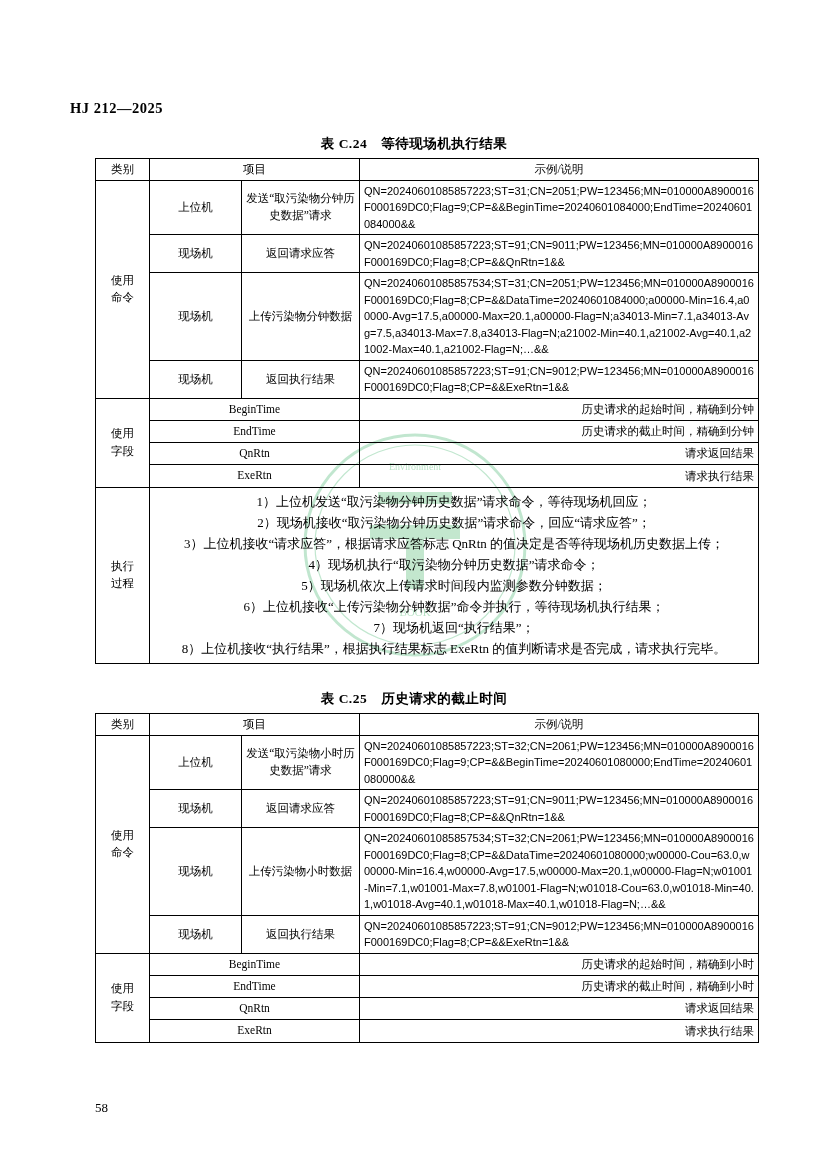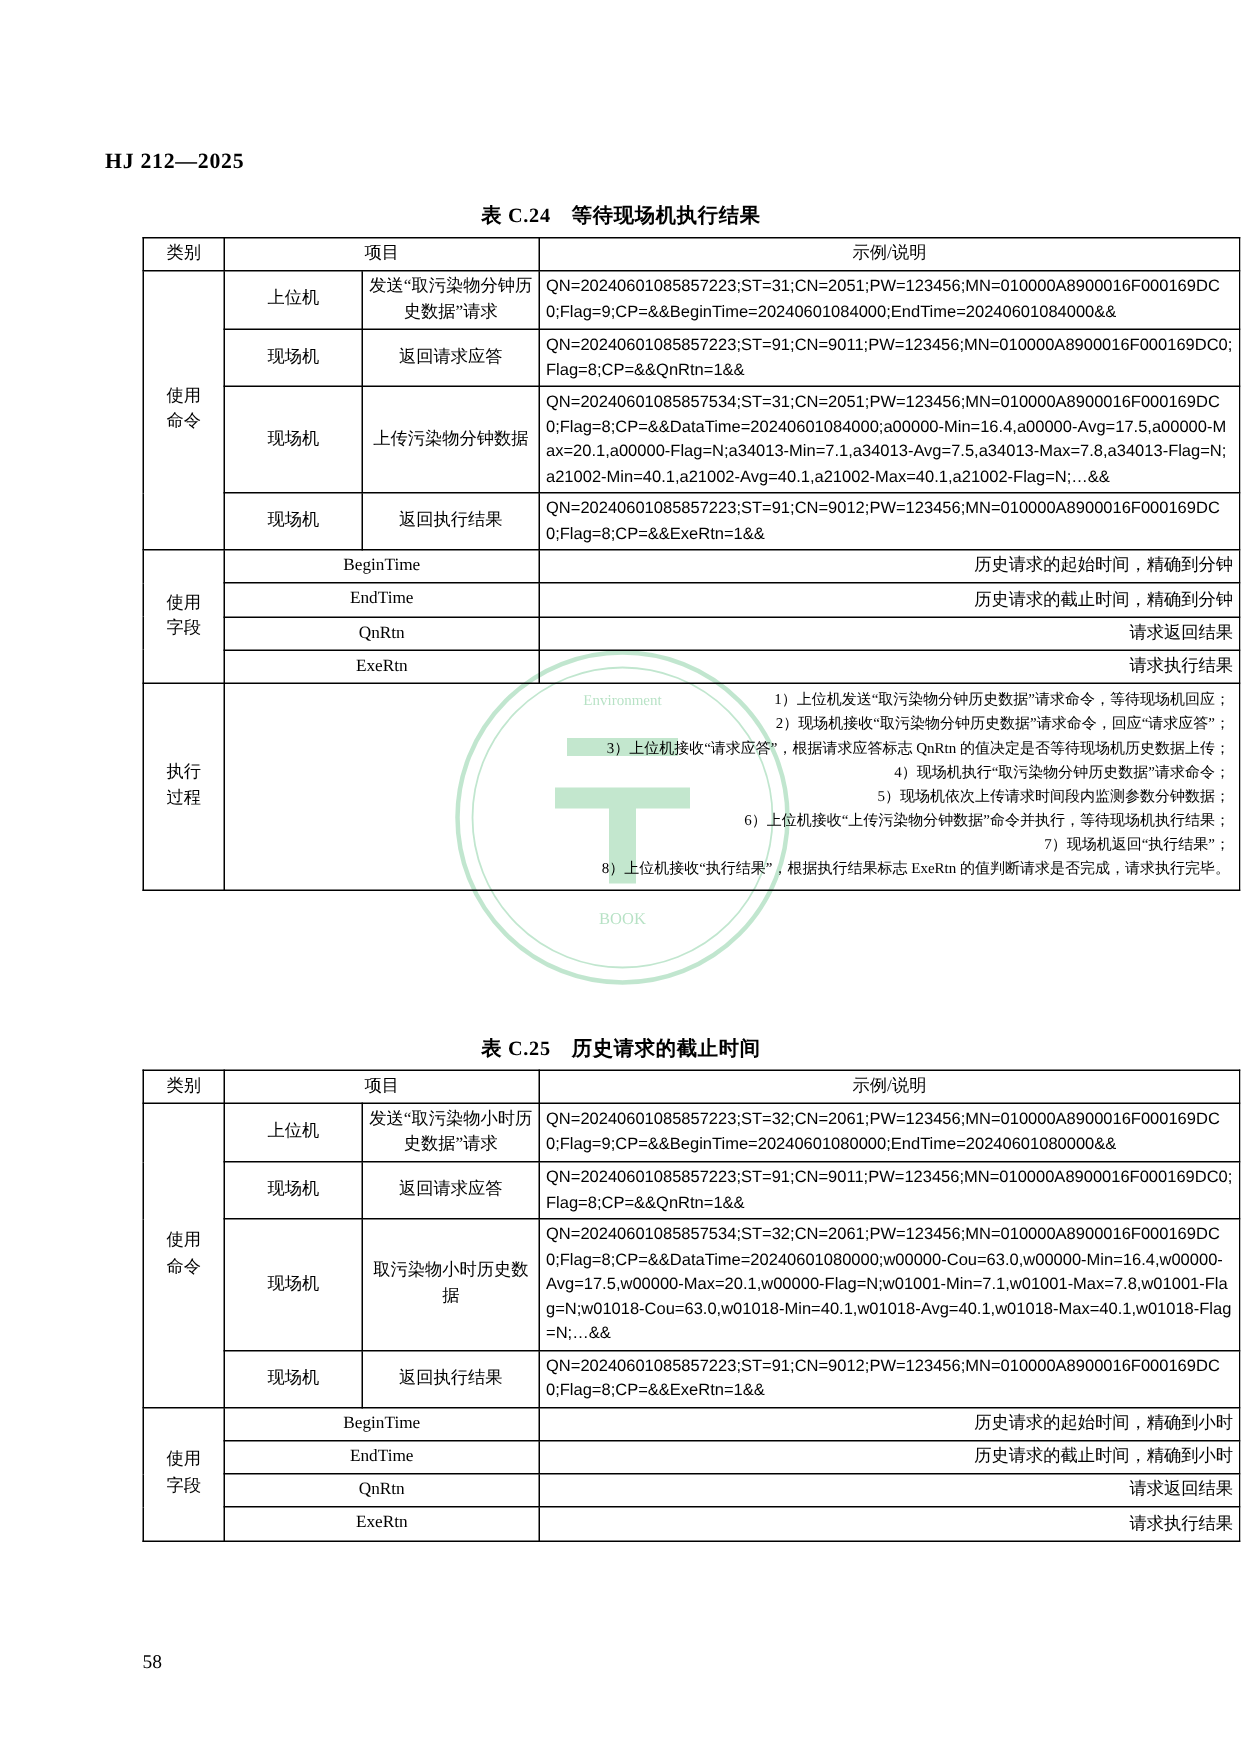--- a/index.html
+++ b/index.html
@@ -58,21 +58,21 @@
     position: absolute;
     left: 95px;
     width: 638px;
     z-index: 2;
   }
   #t24wrap { top: 135px; }
   #t25wrap { top: 690px; }
 
   table {
     border-collapse: collapse;
-    width: 732px;
+    width: 664px;
     table-layout: fixed;
     background: transparent;
   }
   table, th, td {
     border: 1px solid #000;
   }
   th, td {
     padding: 2px 4px;
     font-size: 11.5px;
     line-height: 1.45;
@@ -85,22 +85,22 @@
   }
   td.l { text-align: right; }
   .mono {
     font-family: Liberation Sans, sans-serif;
     font-size: 11px;
     line-height: 1.5;
     word-break: break-all;
     text-align: left;
   }
   .proc-cell {
-    text-align: right;
-    font-size: 10px;
+    text-align: center;
+    font-size: 13px;
     line-height: 1.62;
     padding: 3px 6px 4px 6px;
   }
   .proc-cell div {
     text-indent: 0;
     padding-left: 16px;
     text-indent: -16px;
   }
   .vcell {
     text-align: center;
@@ -226,21 +226,21 @@
           <td class="vcell">发送“取污染物小时历史数据”请求</td>
           <td class="mono">QN=20240601085857223;ST=32;CN=2061;PW=123456;MN=010000A8900016F000169DC0;Flag=9;CP=&amp;&amp;BeginTime=20240601080000;EndTime=20240601080000&amp;&amp;</td>
         </tr>
         <tr>
           <td class="vcell">现场机</td>
           <td class="vcell">返回请求应答</td>
           <td class="mono">QN=20240601085857223;ST=91;CN=9011;PW=123456;MN=010000A8900016F000169DC0;Flag=8;CP=&amp;&amp;QnRtn=1&amp;&amp;</td>
         </tr>
         <tr>
           <td class="vcell">现场机</td>
-          <td class="vcell">取污染物小时历史数据</td>
+          <td class="vcell">上传污染物小时数据</td>
           <td class="mono">QN=20240601085857534;ST=32;CN=2061;PW=123456;MN=010000A8900016F000169DC0;Flag=8;CP=&amp;&amp;DataTime=20240601080000;w00000-Cou=63.0,w00000-Min=16.4,w00000-Avg=17.5,w00000-Max=20.1,w00000-Flag=N;w01001-Min=7.1,w01001-Max=7.8,w01001-Flag=N;w01018-Cou=63.0,w01018-Min=40.1,w01018-Avg=40.1,w01018-Max=40.1,w01018-Flag=N;…&amp;&amp;</td>
         </tr>
         <tr>
           <td class="vcell">现场机</td>
           <td class="vcell">返回执行结果</td>
           <td class="mono">QN=20240601085857223;ST=91;CN=9012;PW=123456;MN=010000A8900016F000169DC0;Flag=8;CP=&amp;&amp;ExeRtn=1&amp;&amp;</td>
         </tr>
 
         <tr>
           <td class="vcell" rowspan="4"><span style="white-space:pre-line">使用

